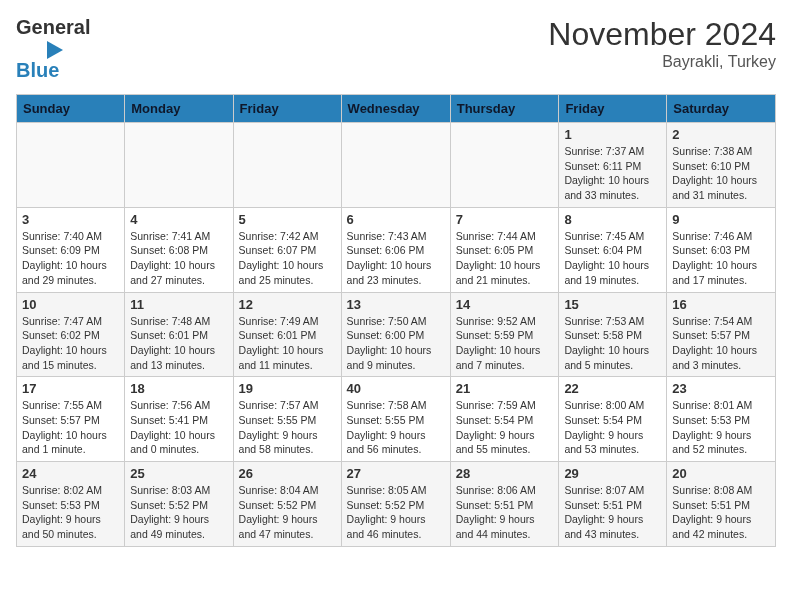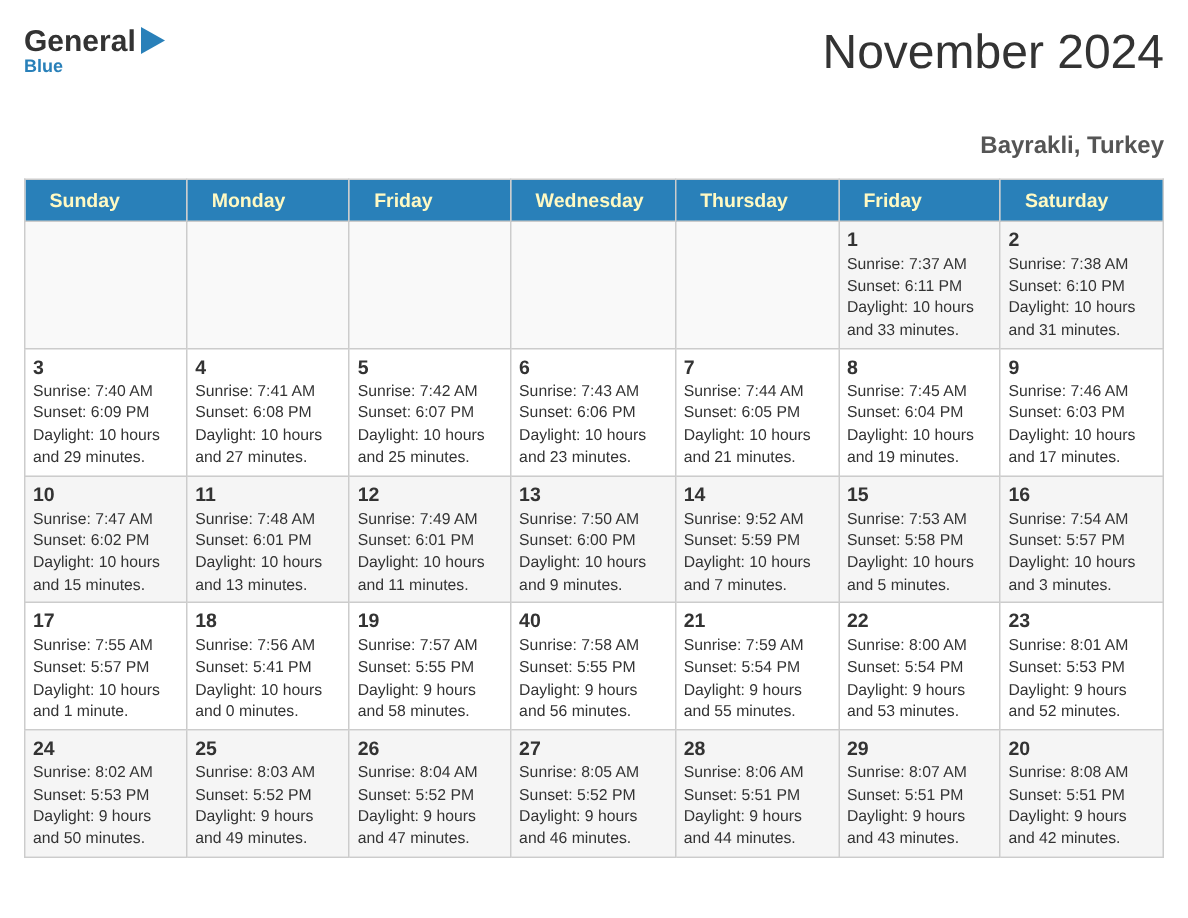--- a/index.html
+++ b/index.html
@@ -17,44 +17,44 @@
       margin-bottom: 12px;
     }
     .logo {
       display: flex;
       flex-direction: column;
       align-items: flex-start;
     }
     .logo-row {
       display: flex;
       align-items: center;
+      flex-direction: column;
     }
     .title-block {
       text-align: right;
     }
     .title-block h1 {
       font-size: 32px;
       color: #333;
       font-weight: normal;
     }
     .title-block h2 {
       font-size: 16px;
       color: #555;
-      font-weight: bold;
-      margin-top: 36px;
+      font-weight: normal;
     }
     .calendar {
       width: 100%;
       border-collapse: collapse;
     }
     .calendar thead tr th {
       background: #2980b9;
-      color: #fef9c3;
+      color: #0f172a;
       font-size: 13px;
-      padding: 6px 16px;
+      padding: 6px 6px;
       text-align: left;
       border: 1px solid #ccc;
     }
     .calendar tbody tr td {
       vertical-align: top;
       border: 1px solid #ccc;
       padding: 4px 5px;
       font-size: 11px;
       color: #333;
       width: 110px;
@@ -88,21 +88,21 @@
 <div class="header">
   <div class="logo">
     <div class="logo-row">
       <span style="font-size:20px;font-weight:bold;color:#333;">General</span>
       <span style="display:inline-block;margin-left:4px;margin-top:2px;">
         <svg width="16" height="18" viewBox="0 0 16 18">
           <polygon points="0,0 16,9 0,18" fill="#2980b9"></polygon>
         </svg>
       </span>
     </div>
-    <span style="font-size:12px;font-weight:bold;color:#2980b9;margin-top:-4px;">Blue</span>
+    <span style="font-size:20px;font-weight:bold;color:#2980b9;margin-top:-4px;">Blue</span>
   </div>
   <div class="title-block">
     <h1>November 2024</h1>
     <h2>Bayrakli, Turkey</h2>
   </div>
 </div>
 
 <table class="calendar">
   <thead>
     <tr>

